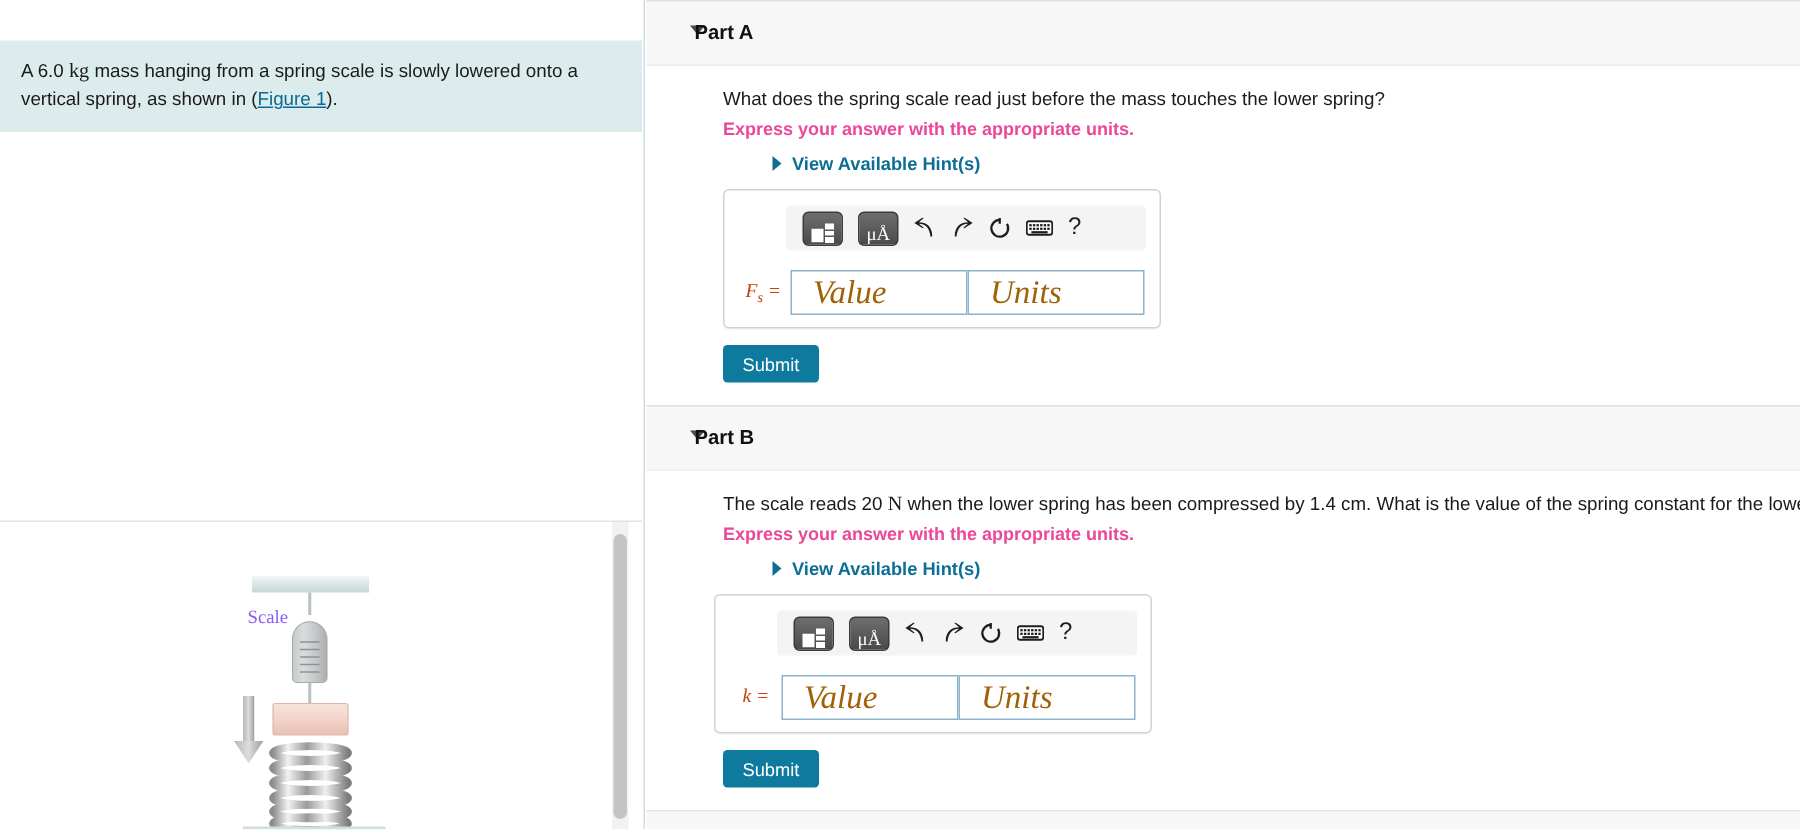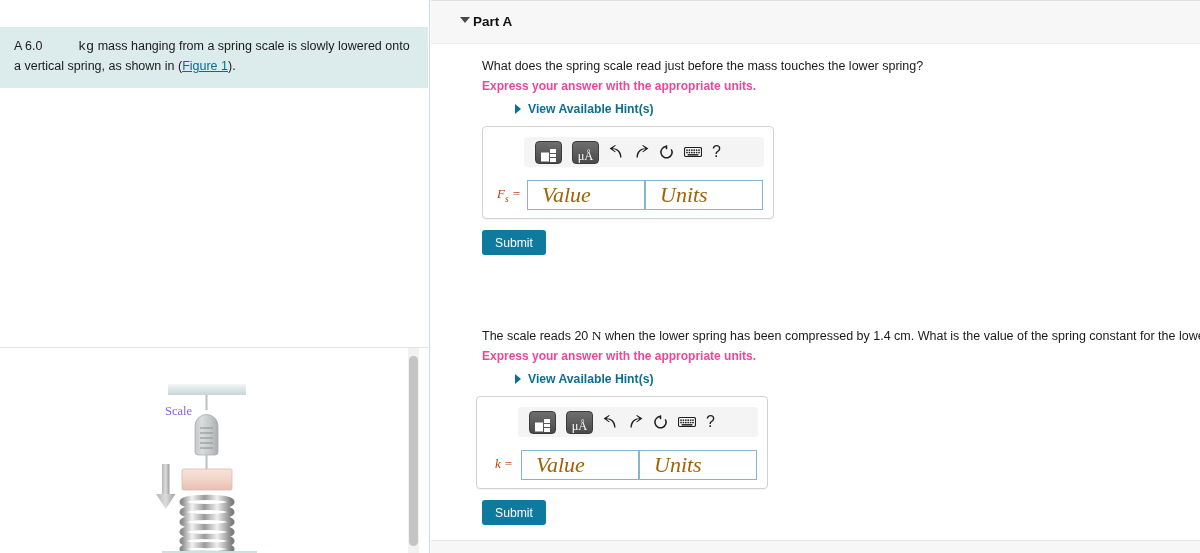--- a/index.html
+++ b/index.html
@@ -32,23 +32,22 @@
     left: 0; top: 27px;
     width: 428px;
     box-sizing: border-box;
     background: #dcecec;
     padding: 10px 14px 12px 14px;
     font-size: 12.5px;
     line-height: 1.5;
     color: #1a1a1a;
   }
   #problem-statement .unit {
-    font-family: Liberation Mono, monospace;
+    font-family: Liberation Serif, serif;
     font-size: 13.5px;
-    margin-left: 32px;
   }
   #problem-statement a {
     color: #0b6a93;
     text-decoration: underline;
   }
 
   
   #figure-header {
     position: absolute;
     left: 0; top: 318px;
@@ -155,21 +154,21 @@
   .part-caret {
     position: absolute;
     left: 29px; top: 16px;
     width: 0; height: 0;
     border-left: 5.5px solid transparent;
     border-right: 5.5px solid transparent;
     border-top: 6px solid #4a4a4a;
   }
   .part-title {
     position: absolute;
-    left: 42px; top: 13px;
+    left: 32px; top: 13px;
     font-size: 13.5px;
     font-weight: bold;
     color: #111;
   }
   .question-text {
     position: absolute;
     left: 51px;
     font-size: 12.5px;
     color: #1a1a1a;
     line-height: 1.4;
@@ -476,20 +475,24 @@
       <div class="ans-field" style="left:44px; top:53px; width:118px;">
         <span>Value</span>
       </div>
       <div class="ans-field" style="left:162px; top:53px; width:118px;">
         <span>Units</span>
       </div>
     </div>
 
     <button class="submit-btn" style="left:51px; top:230px;">Submit</button>
 
+    <div class="part-header" style="top:270px;">
+      <div class="part-caret"></div>
+      <div class="part-title">Part B</div>
+    </div>
 
     <div class="question-text" style="top:327px;">
       <span>The scale reads 20 </span><span class="unit">N</span><span> when the lower spring has been compressed by 1.4 cm. What is the value of the spring constant for the lower spring?</span>
     </div>
     <div class="express-line" style="top:349px;">Express your answer with the appropriate units.</div>
     <div class="hint-link" style="top:372px;">
       <span class="hint-caret"></span>
       <span class="hint-text">View Available Hint(s)</span>
     </div>
 

